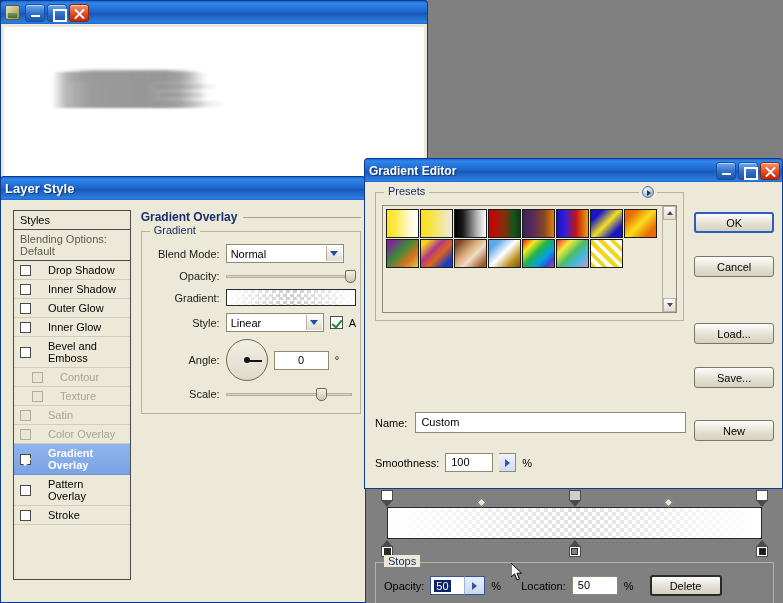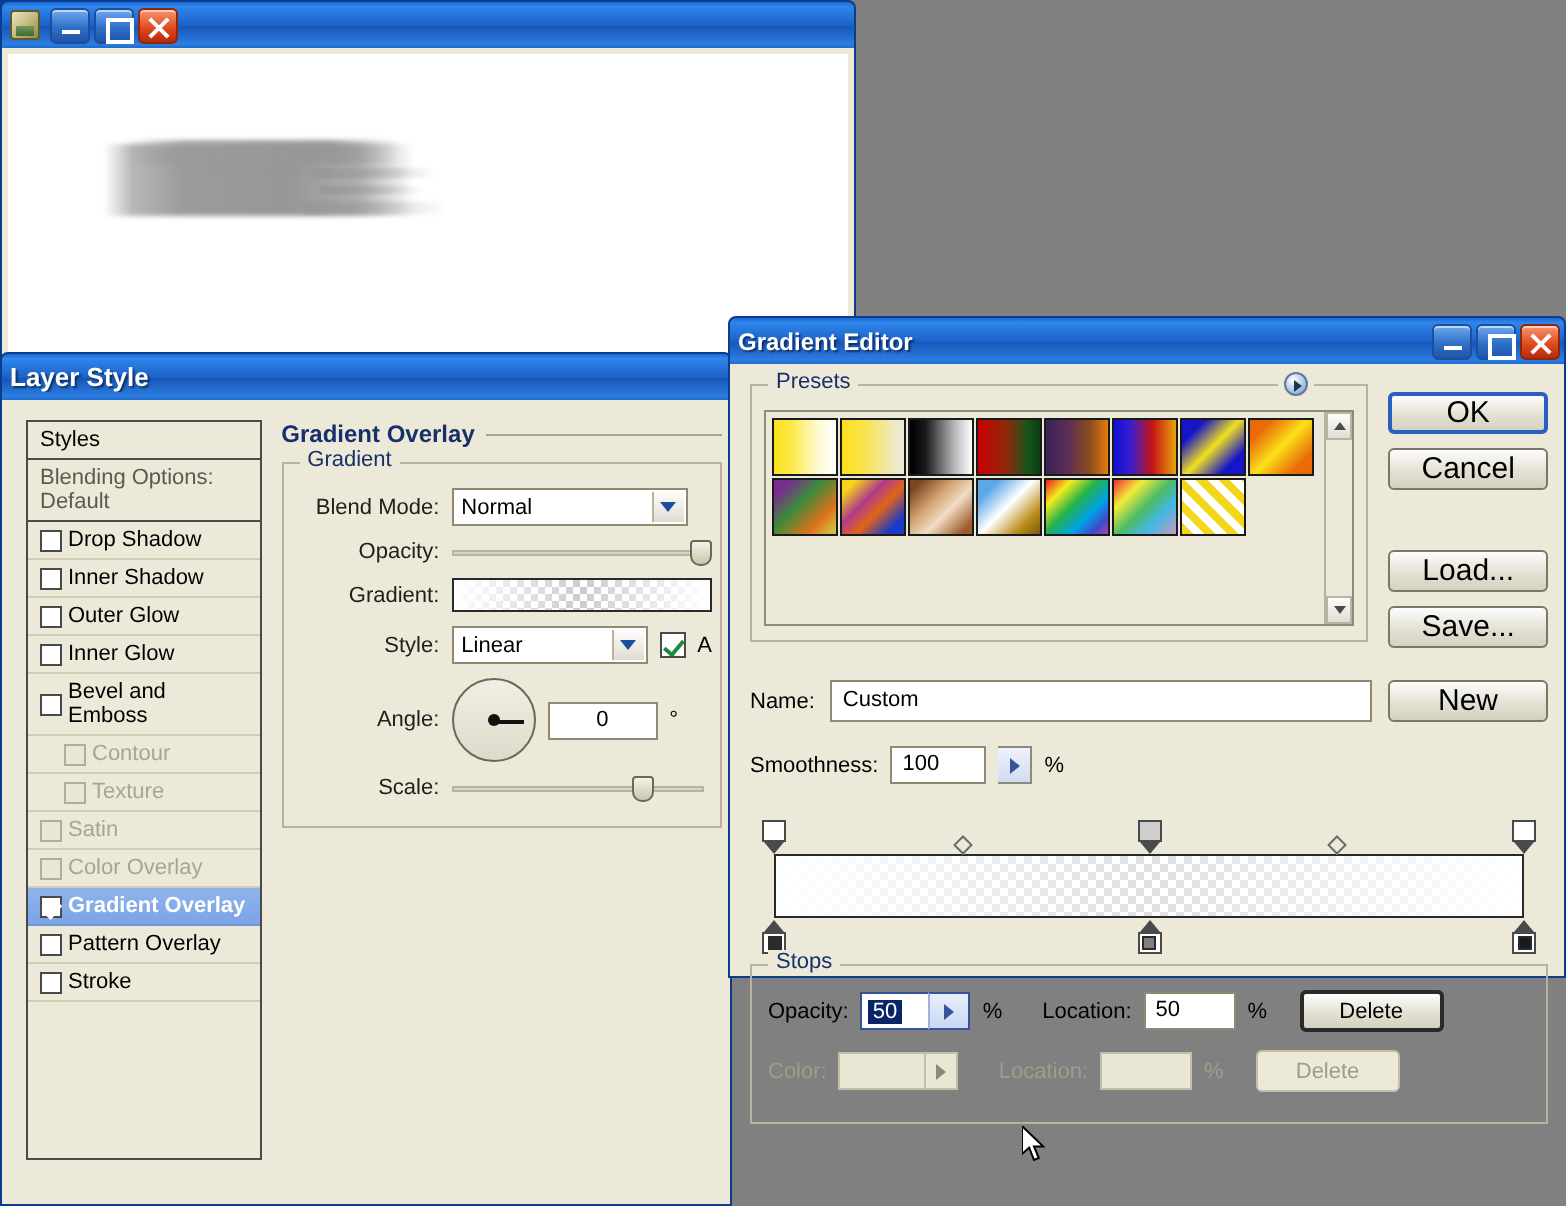--- a/index.html
+++ b/index.html
@@ -337,21 +337,21 @@
   .styles-head {
     padding: 3px 6px;
     border-bottom:1px solid #4a4a4a;
   }
   .styles-blend {
     padding: 3px 6px;
     border-bottom:1px solid #4a4a4a;
     color:#5a5a50;
   }
   .style-item {
-    display:flex; align-items:center; gap:3px;
+    display:flex; align-items:center; gap:17px;
     padding: 3px 6px;
     border-bottom:1px solid #d2cdb6;
     cursor: pointer;
   }
   .style-item.sub { padding-left: 18px; }
   .style-item.disabled { color:#a8a492; }
   .style-item.selected {
     background: linear-gradient(180deg,#8fb3ec,#7ba4e6);
     color:#fff; font-weight:bold; border-bottom:1px solid #6f96d6;
   }
@@ -476,22 +476,23 @@
     height:14px; background: linear-gradient(180deg,#fdfdfd,#dfdcd0); border:1px solid #b7b3a0;
     display:flex;align-items:center;justify-content:center;
   }
   .ge-scroll .arr.up i { border-left:3px solid transparent;border-right:3px solid transparent;border-bottom:4px solid #4a4a4a;}
   .ge-scroll .arr.dn i { border-left:3px solid transparent;border-right:3px solid transparent;border-top:4px solid #4a4a4a;}
 
   .ge-buttons { display:flex; flex-direction:column; gap:7px; width: 80px; padding-top: 4px;}
   .btn {
     height:21px; background: linear-gradient(180deg,#fdfdfd,#e4e1d4 55%,#d5d1c0);
     border:1px solid #7b7765; border-radius:3px;
-    font-size:15px; display:flex; align-items:center; justify-content:center;
+    font-size:11px; display:flex; align-items:center; justify-content:center;
     cursor:pointer;
+    margin-top:16px;
   }
   .btn.default { border:2px solid #2a5fbf; }
   .btn-gap { height: 16px; }
 
   .name-row { display:flex; align-items:center; gap:8px; margin-top: 16px; }
   .name-row .lbl { font-size:11px; }
   .name-input {
     flex:1; height:21px; background:#fff; border:1px solid #8e8a76;
     font-size:11px; padding-left:5px; line-height:19px;
   }

